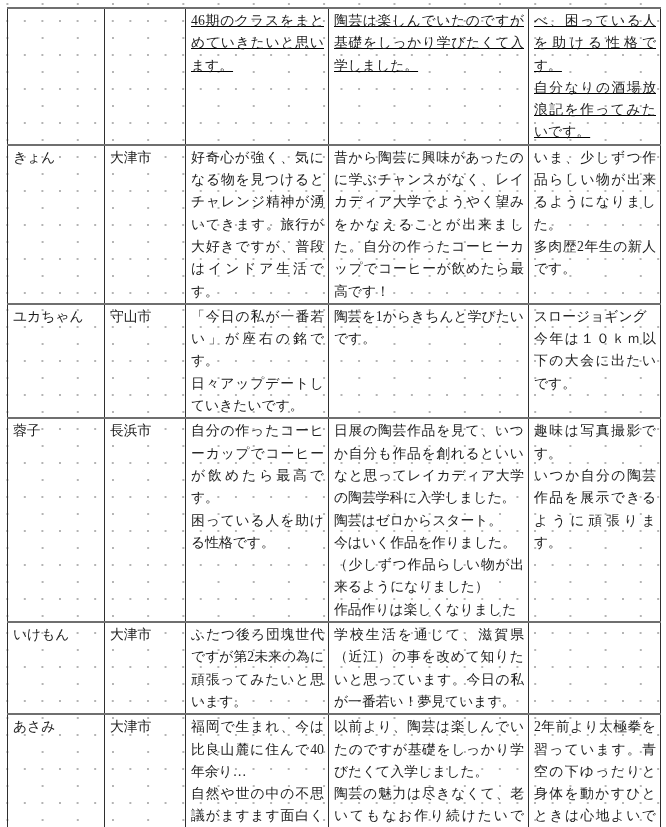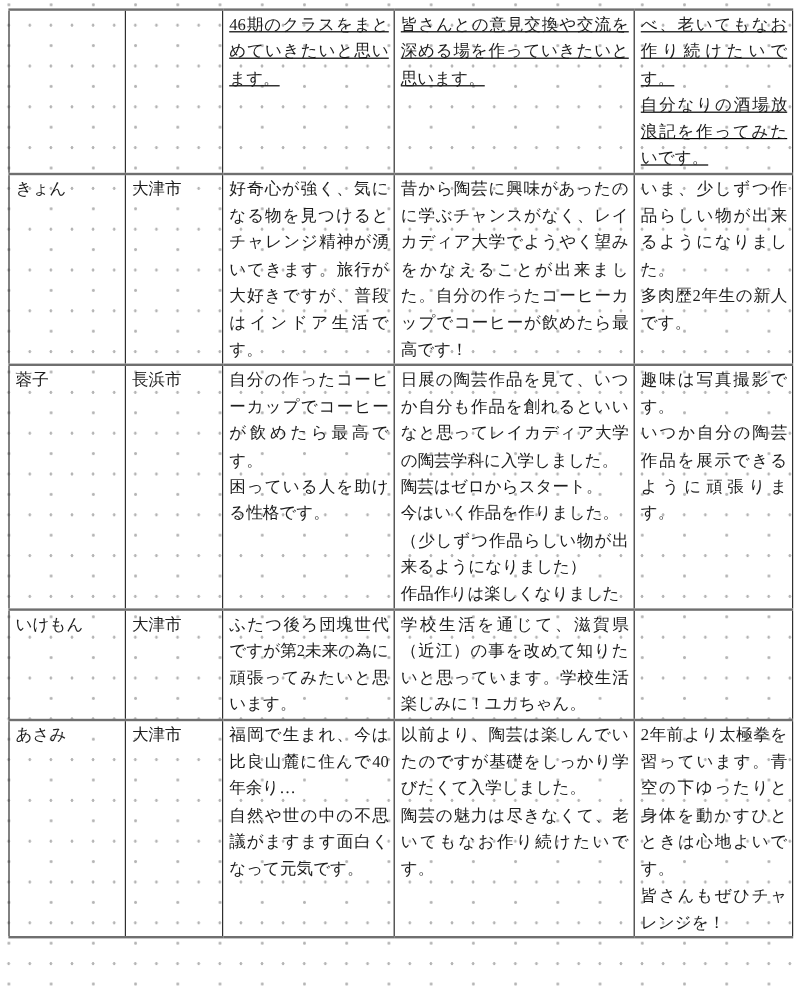--- a/index.html
+++ b/index.html
@@ -66,50 +66,59 @@
         <col class="c2">
         <col class="c3">
         <col class="c4">
         <col class="c5">
     </colgroup>
     <tbody>
       <tr class="r1">
         <td></td>
         <td></td>
         <td>46期のクラスをまとめていきたいと思います。</td>
-        <td>皆さんとの意見交換や交流を深める場を作っていきたいと思います。</td>
-        <td>べ、老いてもなお作り続けたいです。
+        <td>陶芸は楽しんでいたのですが基礎をしっかり学びたくて入学しました。</td>
+        <td>べ、困っている人を助ける性格です。
 自分なりの酒場放浪記を作ってみたいです。</td>
       </tr>
       <tr class="r2">
         <td>きょん</td>
         <td>大津市</td>
         <td>好奇心が強く、気になる物を見つけるとチャレンジ精神が湧いてきます。旅行が大好きですが、普段はインドア生活です。</td>
         <td>昔から陶芸に興味があったのに学ぶチャンスがなく、レイカディア大学でようやく望みをかなえることが出来ました。自分の作ったコーヒーカップでコーヒーが飲めたら最高です！</td>
         <td>いま、少しずつ作品らしい物が出来るようになりました。
 多肉歴2年生の新人です。</td>
+      </tr>
+      <tr class="r3">
+        <td>ユカちゃん</td>
+        <td>守山市</td>
+        <td>「今日の私が一番若い」が座右の銘です。
+日々アップデートしていきたいです。</td>
+        <td>陶芸を1からきちんと学びたいです。</td>
+        <td>スロージョギング
+今年は１０ｋｍ以下の大会に出たいです。</td>
       </tr>
       <tr class="r4">
         <td>蓉子</td>
         <td>長浜市</td>
         <td>自分の作ったコーヒーカップでコーヒーが飲めたら最高です。
 困っている人を助ける性格です。</td>
         <td>日展の陶芸作品を見て、いつか自分も作品を創れるといいなと思ってレイカディア大学の陶芸学科に入学しました。
 陶芸はゼロからスタート。
 今はいく作品を作りました。
 （少しずつ作品らしい物が出来るようになりました）
 作品作りは楽しくなりました</td>
         <td>趣味は写真撮影です。
 いつか自分の陶芸作品を展示できるように頑張ります。</td>
       </tr>
       <tr class="r5">
         <td>いけもん</td>
         <td>大津市</td>
         <td>ふたつ後ろ団塊世代ですが第2未来の為に頑張ってみたいと思います。</td>
-        <td>学校生活を通じて、滋賀県（近江）の事を改めて知りたいと思っています。学校生活楽しみに！ユカちゃん。</td>
+        <td>学校生活を通じて、滋賀県（近江）の事を改めて知りたいと思っています。今日の私が一番若い！夢見ています。</td>
         <td></td>
       </tr>
       <tr class="r6">
         <td>あさみ</td>
         <td>大津市</td>
         <td>福岡で生まれ、今は比良山麓に住んで40年余り…
 自然や世の中の不思議がますます面白くなって元気です。</td>
         <td>以前より、陶芸は楽しんでいたのですが基礎をしっかり学びたくて入学しました。
 陶芸の魅力は尽きなくて、老いてもなお作り続けたいです。</td>
         <td>2年前より太極拳を習っています。青空の下ゆったりと身体を動かすひとときは心地よいです。

